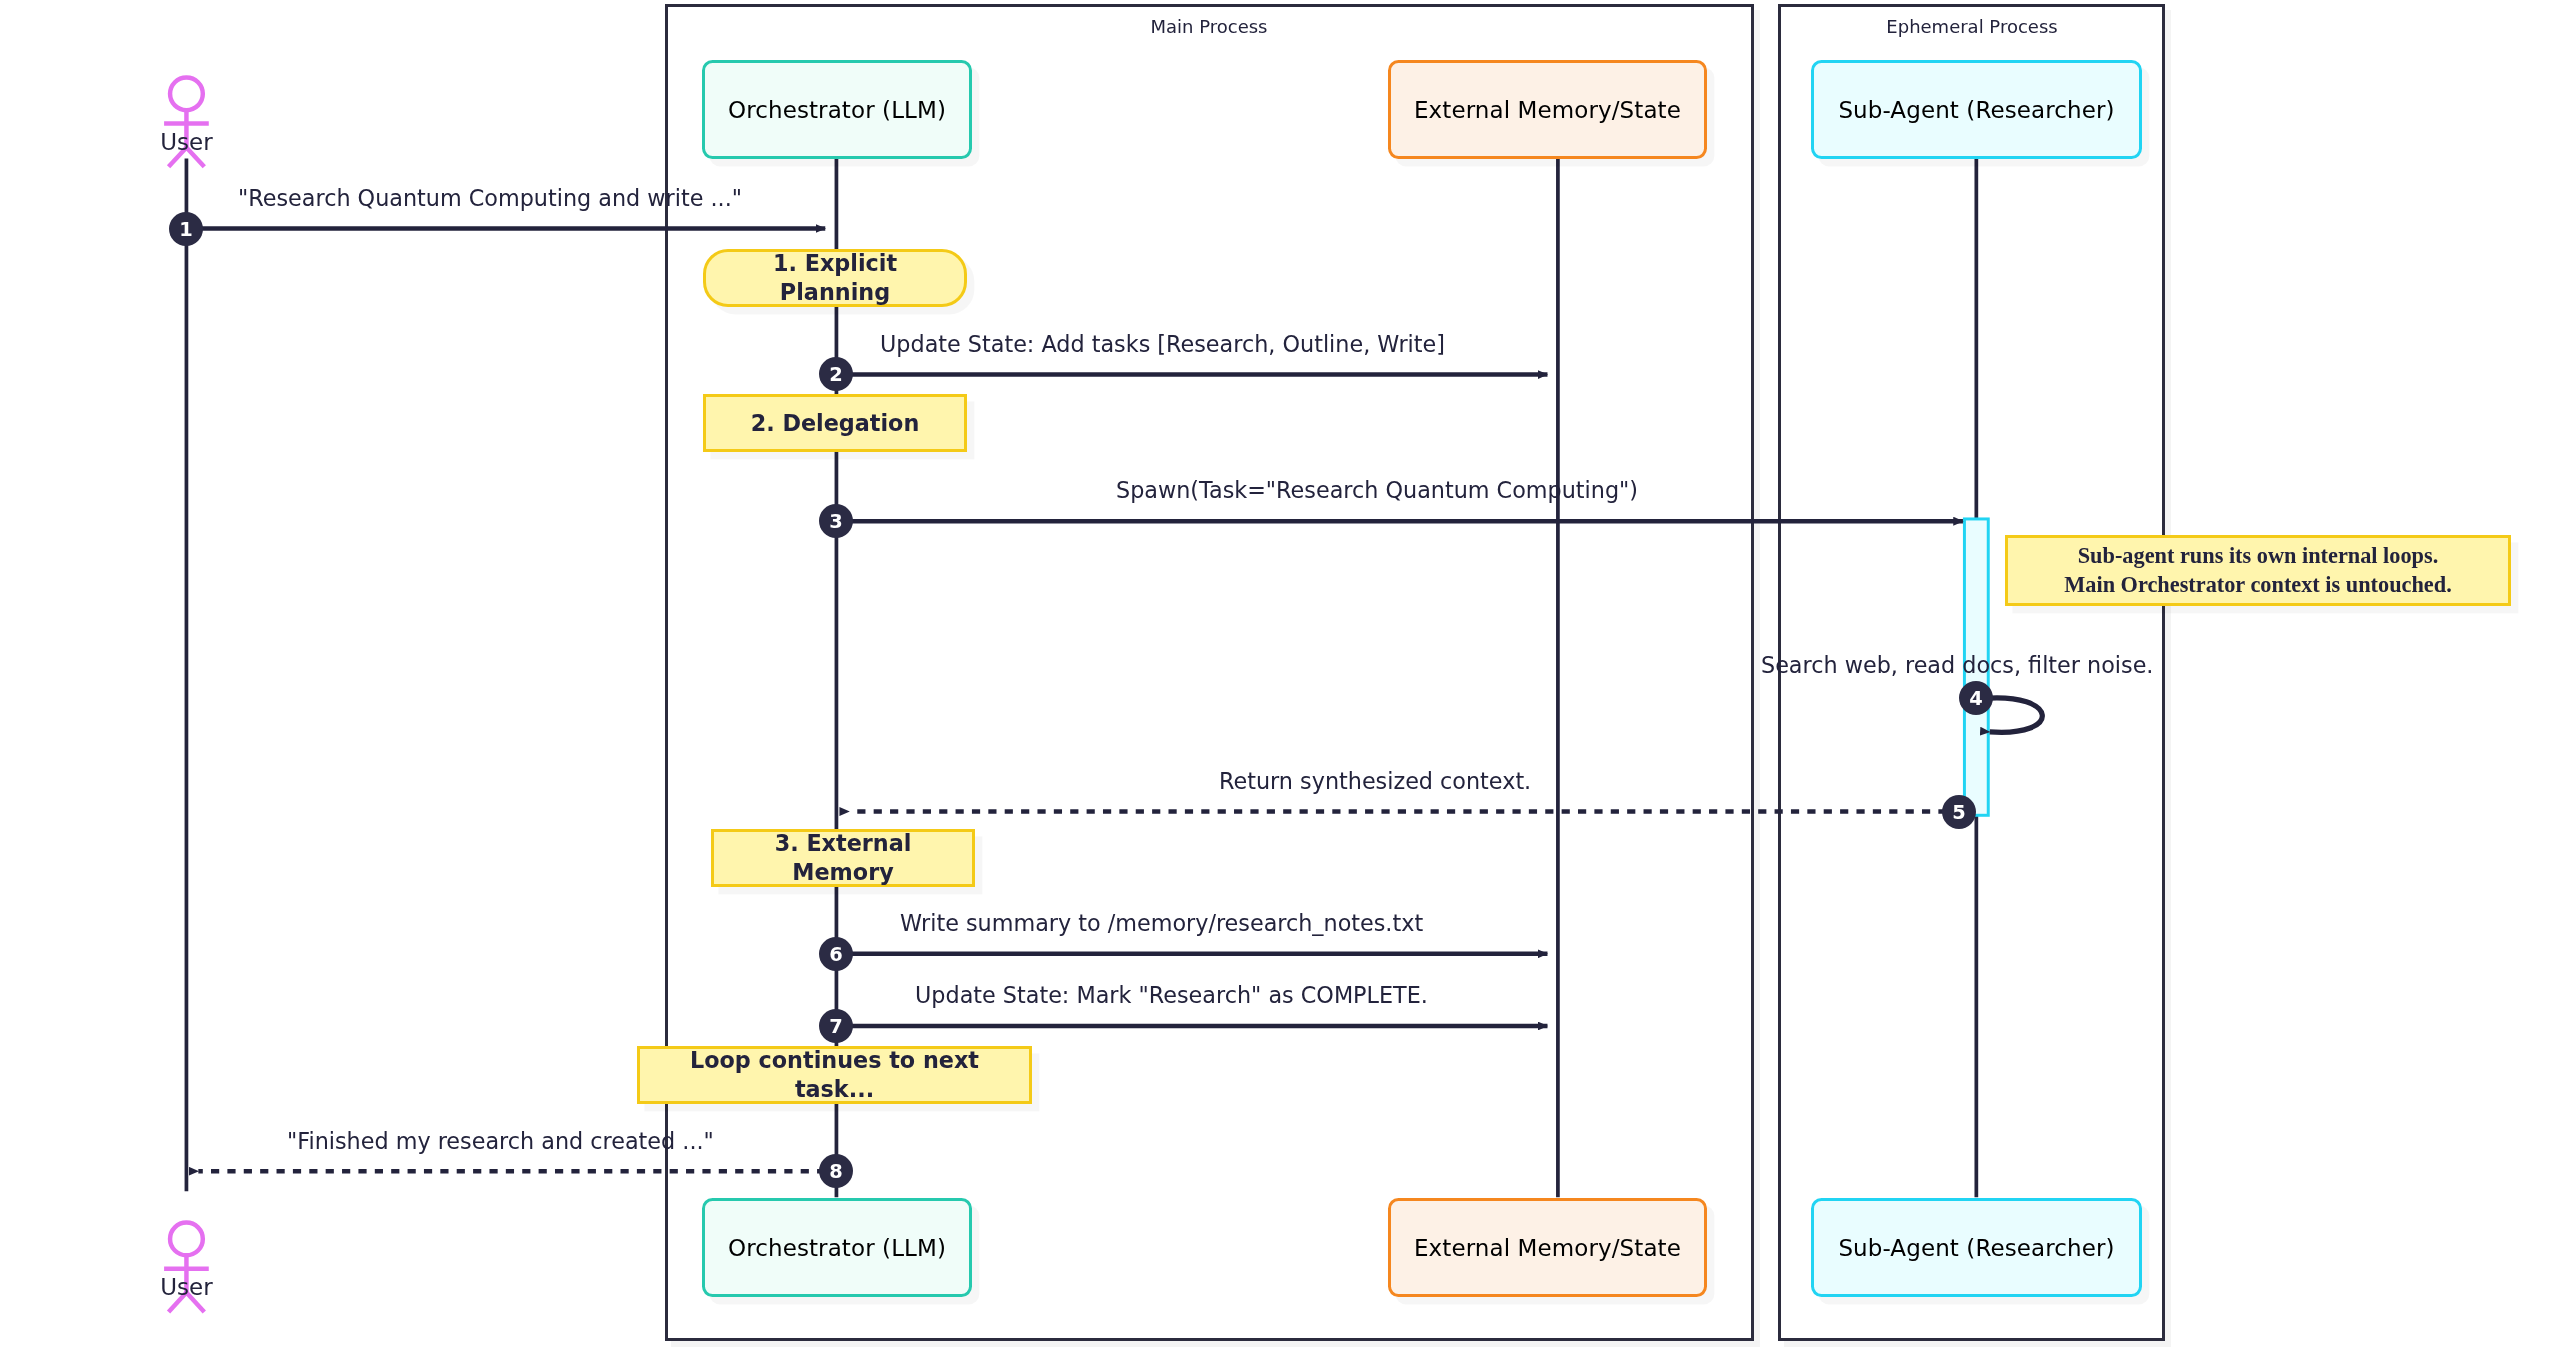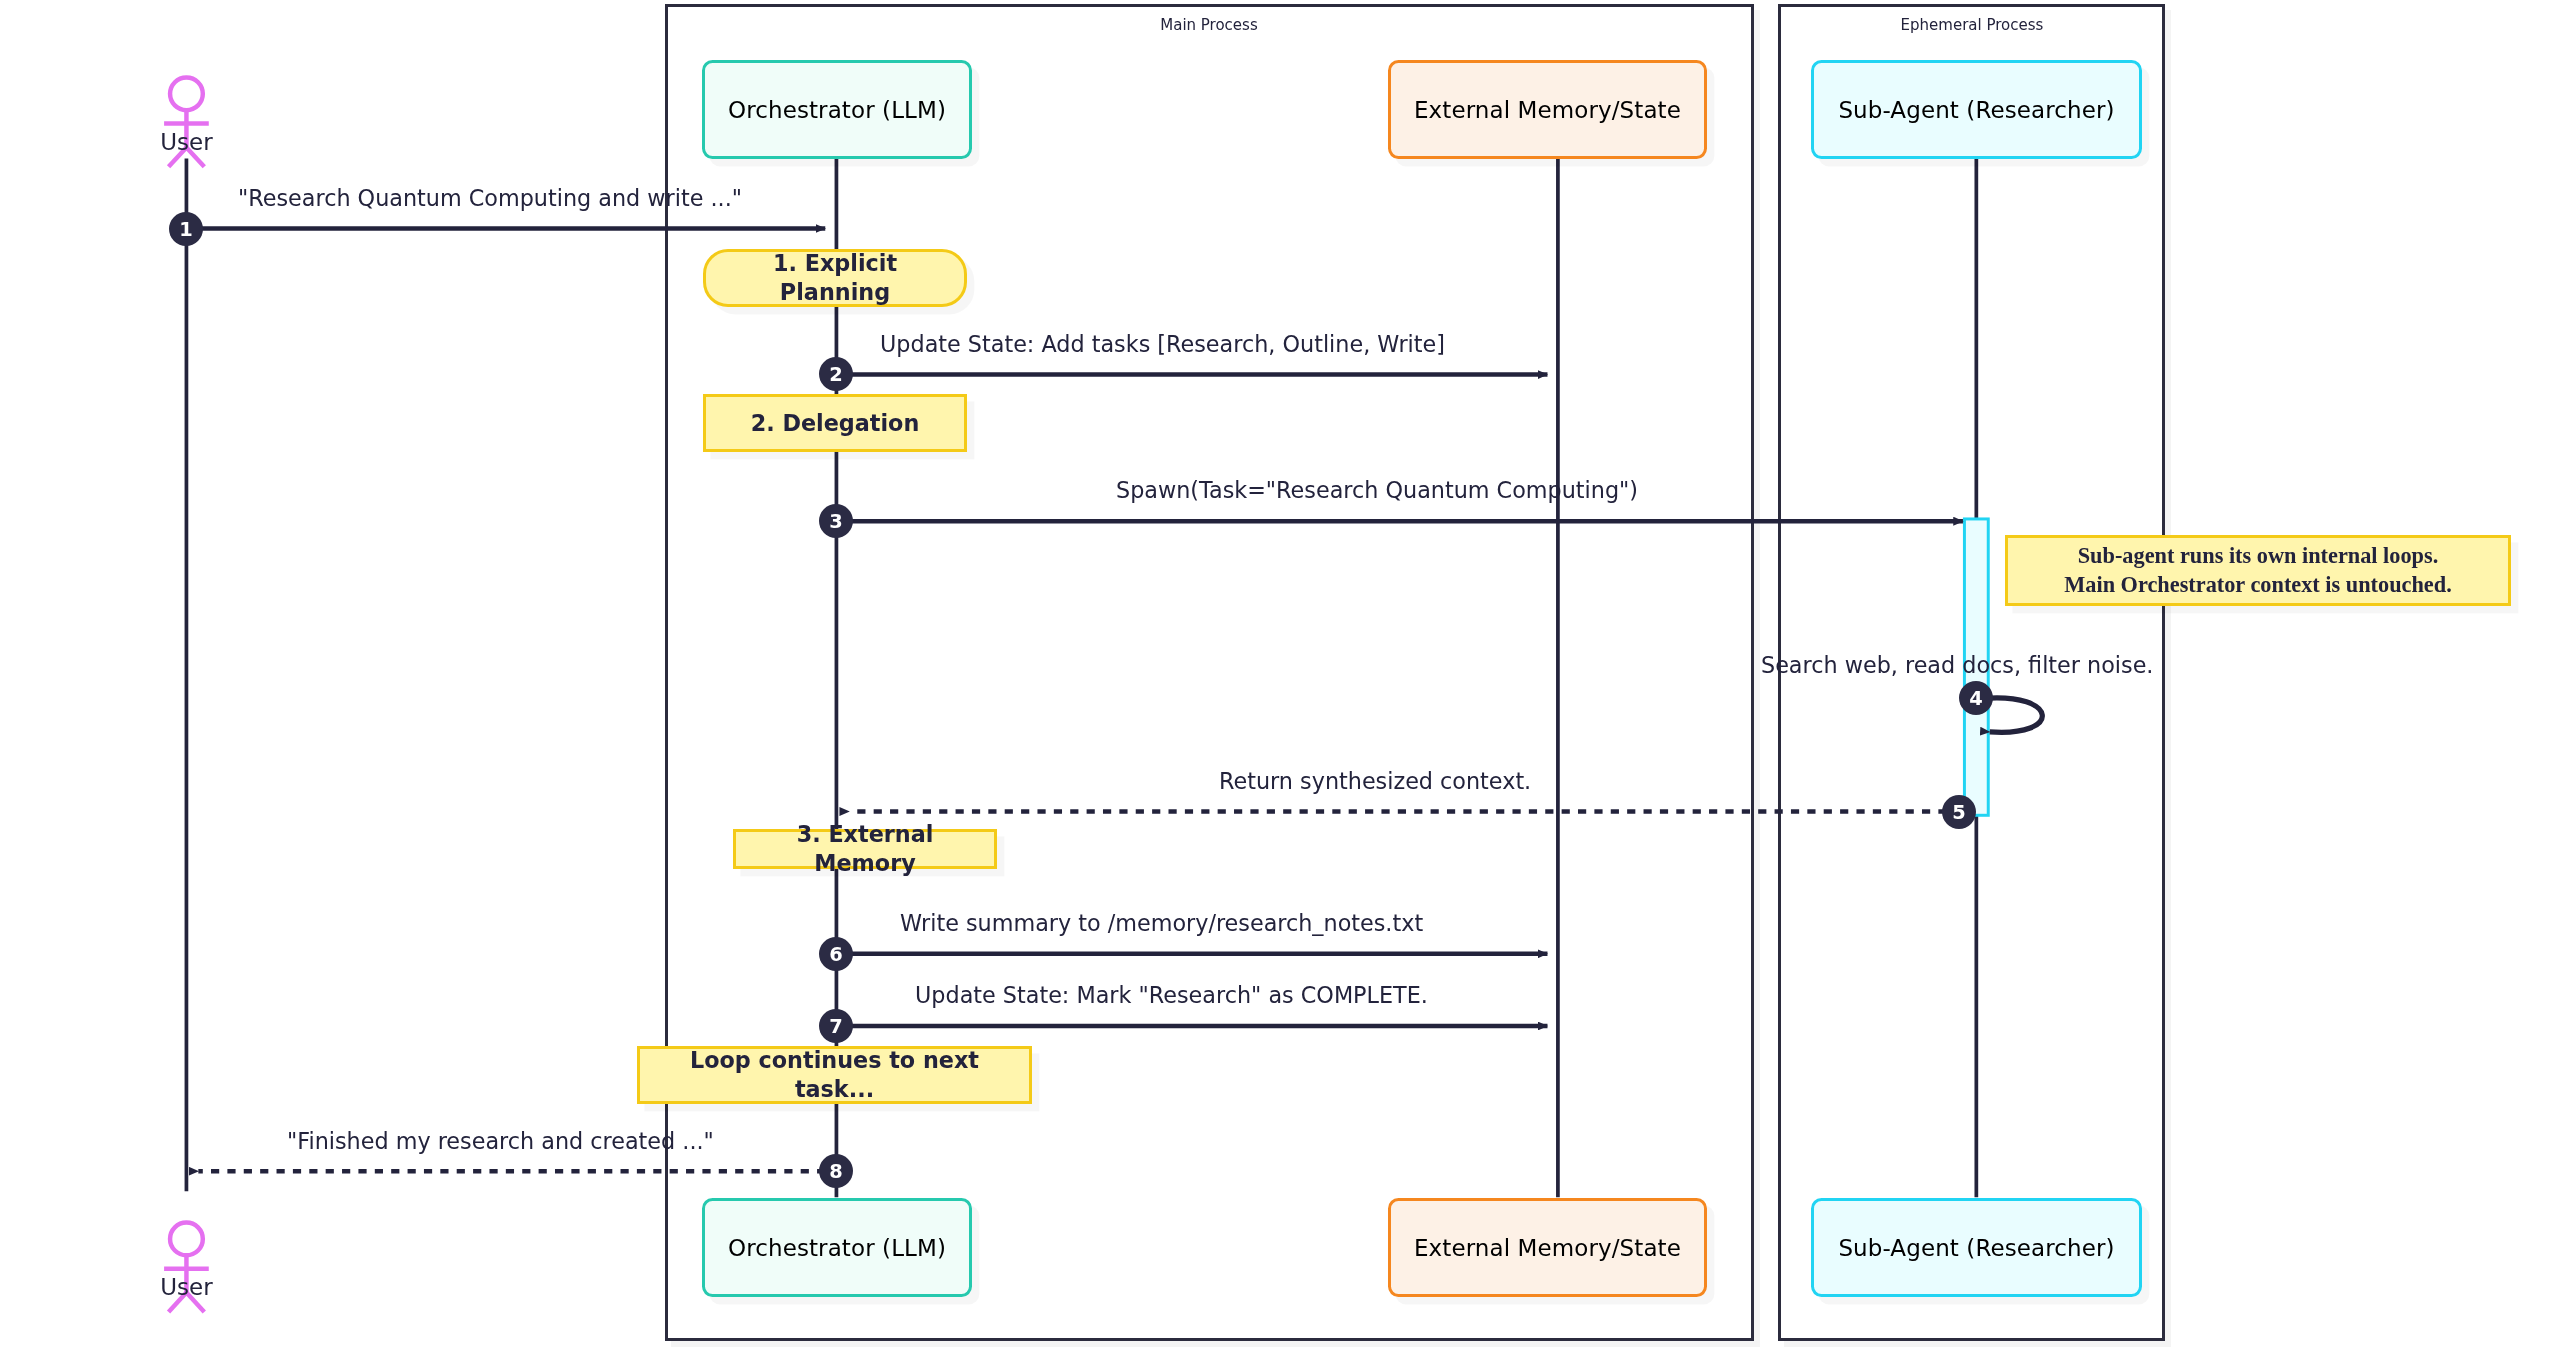--- a/index.html
+++ b/index.html
@@ -2,21 +2,21 @@
 <html style="font-size:12px"><head>
 <meta charset="utf-8">
 <style>
   html,body{margin:0;padding:0;background:#ffffff;}
   body{width:2576px;height:1367px;font-family:"DejaVu Sans","Liberation Sans",sans-serif;}
   #stage{position:relative;width:2576px;height:1367px;overflow:hidden;background:#fff;}
   #svg{position:absolute;left:0;top:0;width:2576px;height:1367px;}
 
   .grpbox{position:absolute;border:3.7px solid #2b2b3d;background:transparent;box-sizing:border-box;
           box-shadow:6px 6px 0 0 rgba(0,0,0,0.045);}
-  .grplabel{position:absolute;font-size:15px;color:#23233c;white-space:nowrap;text-align:center;}
+  .grplabel{position:absolute;font-size:18px;color:#23233c;white-space:nowrap;text-align:center;}
 
   .pbox{position:absolute;box-sizing:border-box;border-radius:10.4px;display:flex;align-items:center;
         justify-content:center;font-size:23px;letter-spacing:0.1px;color:#000000;
         box-shadow:7.4px 7.4px 0 0 rgba(0,0,0,0.035);}
   .pbox.teal{border:3.7px solid #26c9ae;background:#f0fdf9;}
   .pbox.orange{border:3.7px solid #f5871f;background:#fdf1e6;}
   .pbox.cyan{border:3.7px solid #21d4f3;background:#e9fdff;}
 
   .note{position:absolute;box-sizing:border-box;border:3.7px solid #f4ca17;background:#fff5ad;
         display:flex;flex-direction:column;align-items:center;justify-content:center;
@@ -120,21 +120,21 @@
 
   <div class="note" style="left:703px;top:394px;width:264px;height:58px;">
     <span>2. Delegation</span>
   </div>
 
   <div class="note" style="left:2005px;top:535px;width:506px;height:71px;font-family:Liberation Serif, serif;">
     <span>Sub-agent runs its own internal loops.</span>
     <span>Main Orchestrator context is untouched.</span>
   </div>
 
-  <div class="note" style="left:733px;top:829px;width:264px;height:40px;">
+  <div class="note" style="left:711px;top:829px;width:264px;height:58px;">
     <span>3. External Memory</span>
   </div>
 
   <div class="note" style="left:637px;top:1046px;width:395px;height:58px;">
     <span>Loop continues to next task...</span>
   </div>
 
   <div class="msg" style="left:238px;top:185px;">"Research Quantum Computing and write ..."</div>
   <div class="msg" style="left:880px;top:331px;">Update State: Add tasks [Research, Outline, Write]</div>
   <div class="msg" style="left:1116px;top:477px;">Spawn(Task="Research Quantum Computing")</div>

